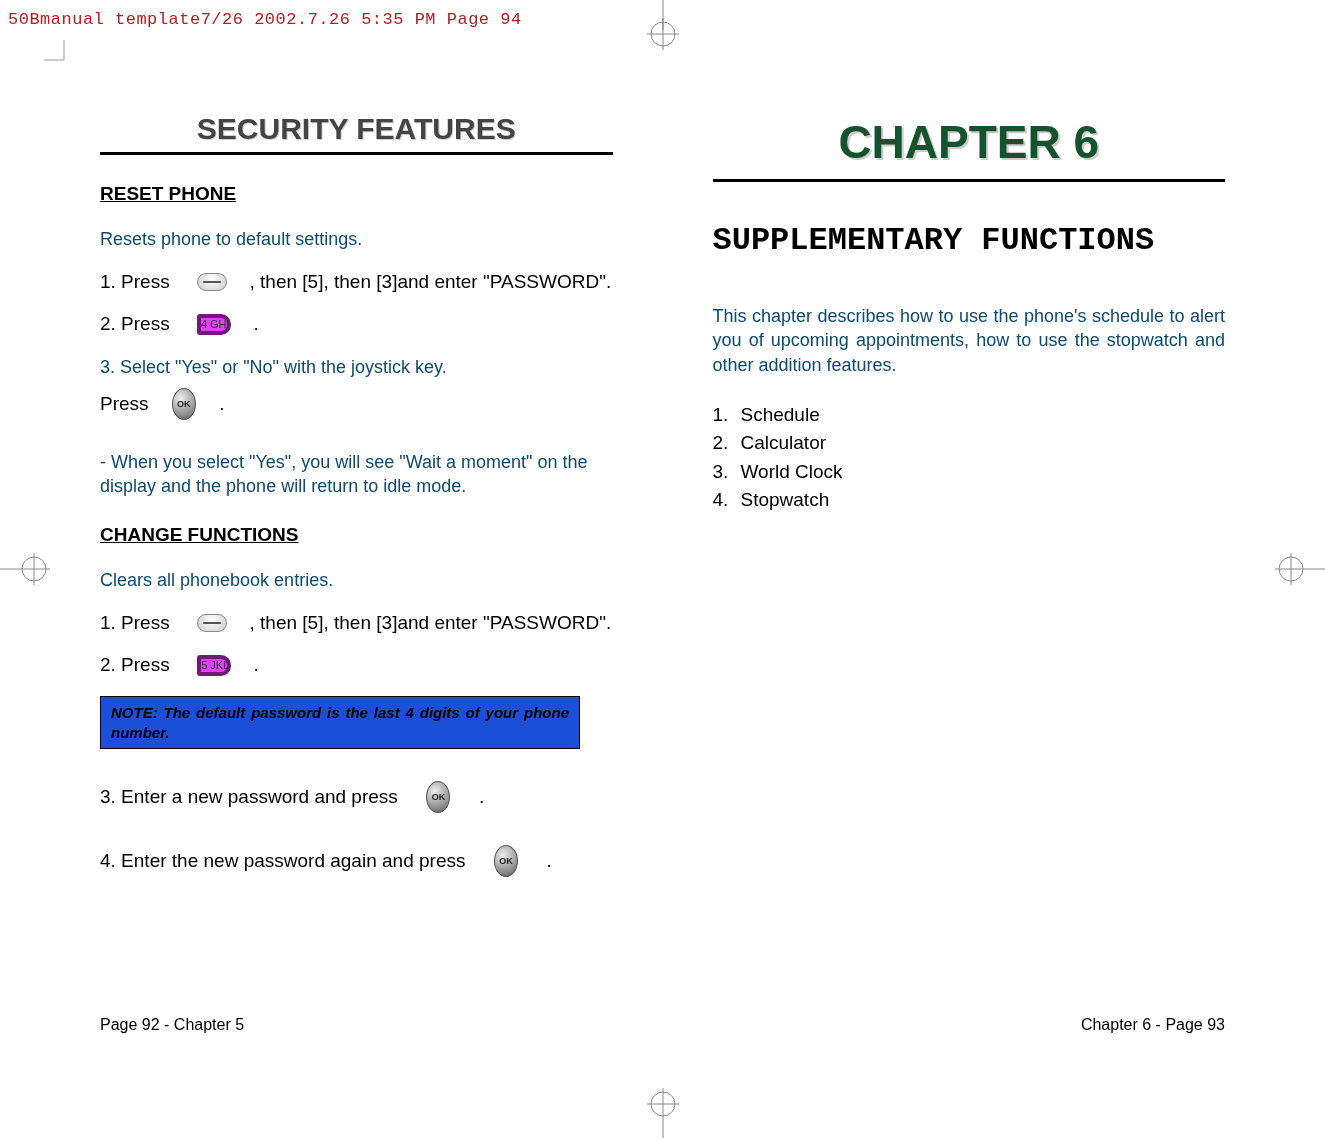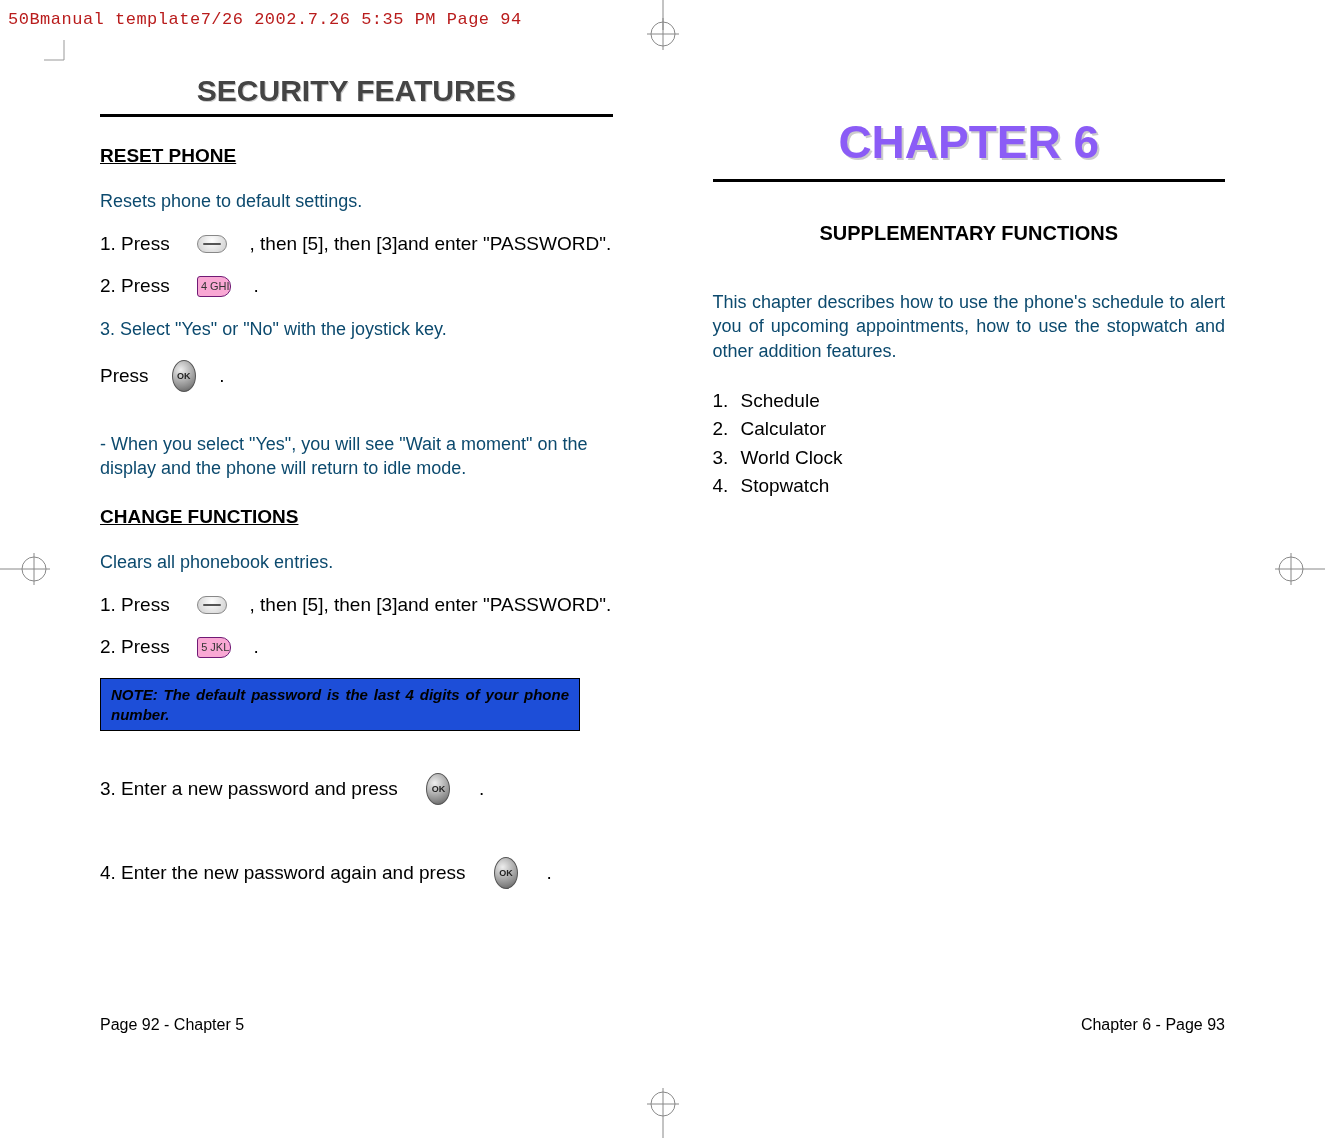--- a/index.html
+++ b/index.html
@@ -21,50 +21,51 @@
     letter-spacing: 0.5px;
   }
   .spread {
     position: relative;
     width: 100%;
     height: 100%;
     display: flex;
   }
   .page {
     flex: 1;
-    padding: 74px 50px 40px 100px;
+    padding: 112px 50px 40px 100px;
     position: relative;
   }
   .page-right {
     padding: 115px 100px 50px 50px;
   }
   .section-title {
     font-size: 30px;
     font-weight: bold;
     color: #444;
     text-shadow: 1px 1px 0 #ccc;
     text-align: center;
     border-bottom: 3px solid #000;
     padding-bottom: 6px;
     margin-bottom: 28px;
   }
   .chapter-title {
     font-size: 46px;
     font-weight: bold;
-    color: #8b5cf6;
+    color: #14532d;
     text-shadow: 2px 2px 0 #ccc;
     text-align: center;
     margin-bottom: 10px;
   }
   .chapter-rule { height:3px; background:#000; margin-bottom:40px; border:none; }
   .sub-title {
-    font-size: 20px;
-    font-weight: bold;
-    text-align: center;
+    font-size: 32px;
+    font-weight: bold;
+    text-align: left;
     margin-bottom: 45px;
+    font-family: Liberation Mono, monospace;
   }
   .body-text {
     font-size: 18px;
     line-height: 1.35;
     color: #0c4a6e;
     margin-bottom: 20px;
   }
   .justify { text-align: justify; }
   .heading-underline {
     font-size: 19px;
@@ -110,33 +111,33 @@
   }
   .icon-soft::after{
     content:""; position:absolute; left:50%; top:50%;
     width:10px; height:2px; background:#555; transform:translate(-50%,-50%);
     box-shadow: -4px 0 0 #555, 4px 0 0 #555;
     border-radius:1px;
   }
   .icon-key {
     display:inline-flex; align-items:center; justify-content:center;
     width:34px; height:21px;
-    border:1px solid #701a75; border-radius:3px 10px 10px 3px;
+    border:4px solid #701a75; border-radius:3px 10px 10px 3px;
     font-size:11px; font-family:Arial;
-    background:#f9a8d4; color:#333;
+    background:#d946ef; color:#333;
     margin:0 2px; vertical-align:middle;
     padding-left:2px;
   }
   .icon-ok {
     display:inline-flex; align-items:center; justify-content:center;
     width:24px; height:32px;
     border:1px solid #555; border-radius:50%;
     background:radial-gradient(circle at 35% 30%, #eee, #888 70%, #555);
     font-size:9px; font-weight:bold; color:#222;
-    margin:16px 3px; vertical-align:middle;
+    margin:6px 3px; vertical-align:middle;
   }
   
   .cm-top { top:0; left:50%; transform:translateX(-50%);}
   .cm-bot { bottom:0; left:50%; transform:translateX(-50%);}
   .cm-left { top:50%; left:0; transform:translateY(-50%);}
   .cm-right { top:50%; right:0; transform:translateY(-50%);}
   .corner-tl { top:40px; left:44px;}
   .cm-svg { position:absolute; }
 </style>
 </head>

